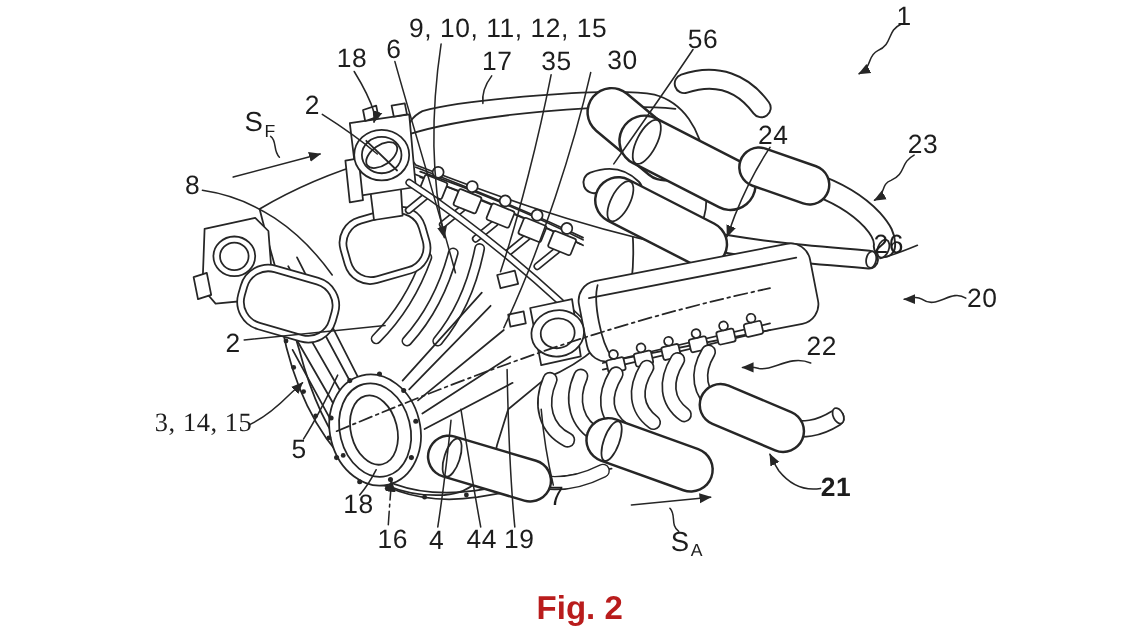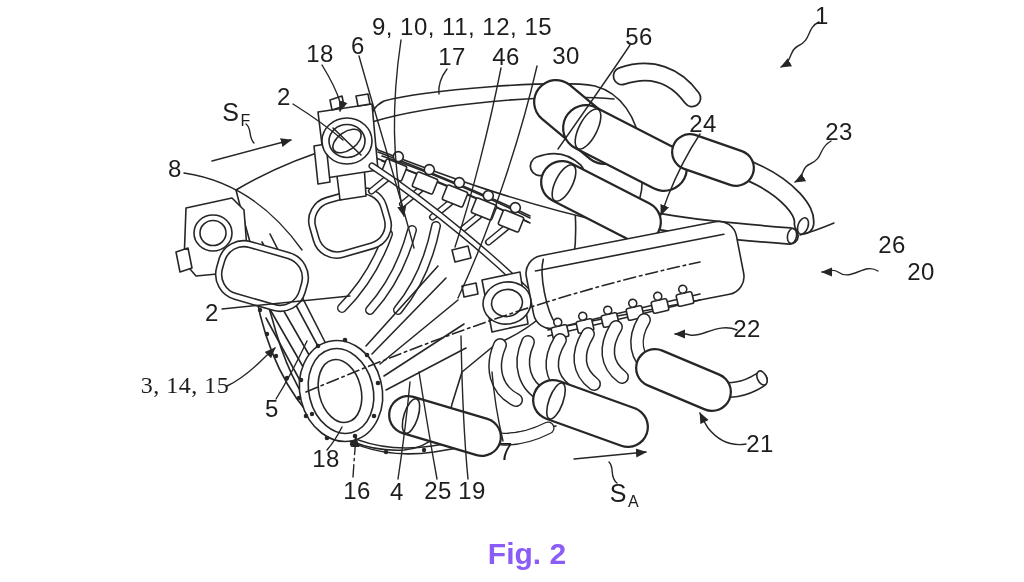--- a/index.html
+++ b/index.html
@@ -36,21 +36,21 @@
   .dir-label { font-size: 25px; font-style: normal; }
   .dir-label .sub { font-size: 16px; position: relative; top: 5px; left: 1px; }
 
   .fig-caption {
     position: absolute;
     left: 527px;
     top: 554px;
     transform: translate(-50%, -50%);
     font-size: 30px;
     font-weight: bold;
-    color: #8b5cf6;
+    color: #b91c1c;
     white-space: nowrap;
   }
 </style>
 </head>
 <body>
 
 <div class="stage">
 
 <svg width="1024" height="582" viewBox="0 0 1024 582">
   <defs>
@@ -336,36 +336,36 @@
 </svg>
 
 <div id="ref-labels">
       <div class="ref-label" style="left: 822px; top: 16px;">1</div>
       <div class="ref-label" style="left: 320px; top: 54px;">18</div>
       <div class="ref-label" style="left: 358px; top: 46px;">6</div>
       <div class="ref-label" style="left: 284px; top: 97px;">2</div>
       <div class="ref-label" style="left: 175px; top: 169px;">8</div>
       <div class="ref-label" style="left: 462px; top: 27px;">9, 10, 11, 12, 15</div>
       <div class="ref-label" style="left: 452px; top: 57px;">17</div>
-      <div class="ref-label" style="left: 506px; top: 57px;">46</div>
+      <div class="ref-label" style="left: 506px; top: 57px;">35</div>
       <div class="ref-label" style="left: 542px; top: 56px; margin-left: 24px;">30</div>
       <div class="ref-label" style="left: 639px; top: 37px;">56</div>
       <div class="ref-label" style="left: 703px; top: 124px;">24</div>
       <div class="ref-label" style="left: 839px; top: 132px;">23</div>
-      <div class="ref-label" style="left: 892px; top: 223px; margin-top: 22px;">26</div>
-      <div class="ref-label" style="left: 893px; top: 272px; margin-left: 28px;">20</div>
-      <div class="ref-label" style="left: 747px; top: 329px;">22</div>
-      <div class="ref-label" style="left: 760px; top: 444px;">21</div>
+      <div class="ref-label" style="left: 808px; top: 223px;">26</div>
+      <div class="ref-label" style="left: 893px; top: 272px;">20</div>
+      <div class="ref-label" style="left: 747px; top: 316px;">22</div>
+      <div class="ref-label" style="left: 760px; top: 444px; font-weight: bold;">21</div>
       <div class="ref-label" style="left: 212px; top: 313px;">2</div>
       <div class="ref-label" style="left: 185px; top: 385px; font-family: Liberation Serif, serif;">3, 14, 15</div>
       <div class="ref-label" style="left: 272px; top: 409px;">5</div>
       <div class="ref-label" style="left: 326px; top: 459px;">18</div>
       <div class="ref-label" style="left: 357px; top: 491px;">16</div>
       <div class="ref-label" style="left: 397px; top: 492px;">4</div>
-      <div class="ref-label" style="left: 438px; top: 491px;">25</div>
+      <div class="ref-label" style="left: 438px; top: 491px;">44</div>
       <div class="ref-label" style="left: 472px; top: 491px;">19</div>
       <div class="ref-label" style="left: 506px; top: 452px;">7</div>
       <div class="ref-label dir-label" style="left: 236px; top: 112px;"><span>S</span><span class="sub">F</span></div>
       <div class="ref-label dir-label" style="left: 624px; top: 493px;"><span>S</span><span class="sub">A</span></div>
     </div>
 
 <div class="fig-caption">Fig. 2</div>
 
 </div>
 

